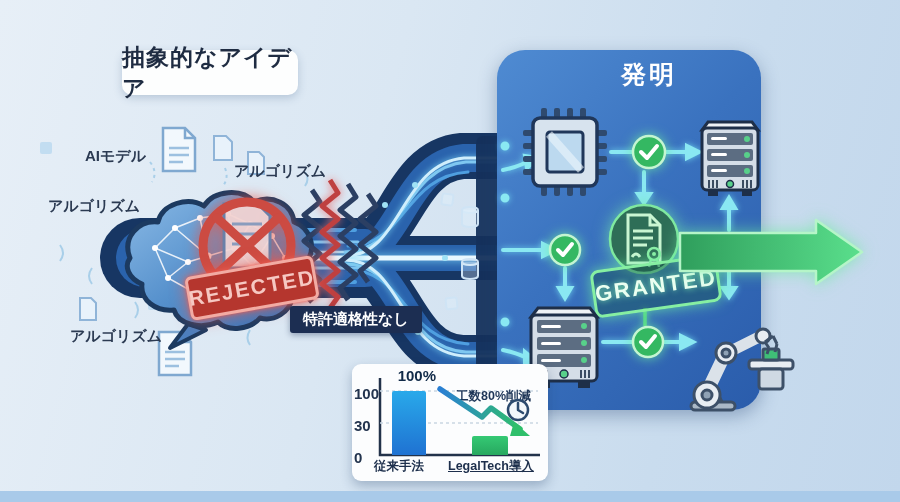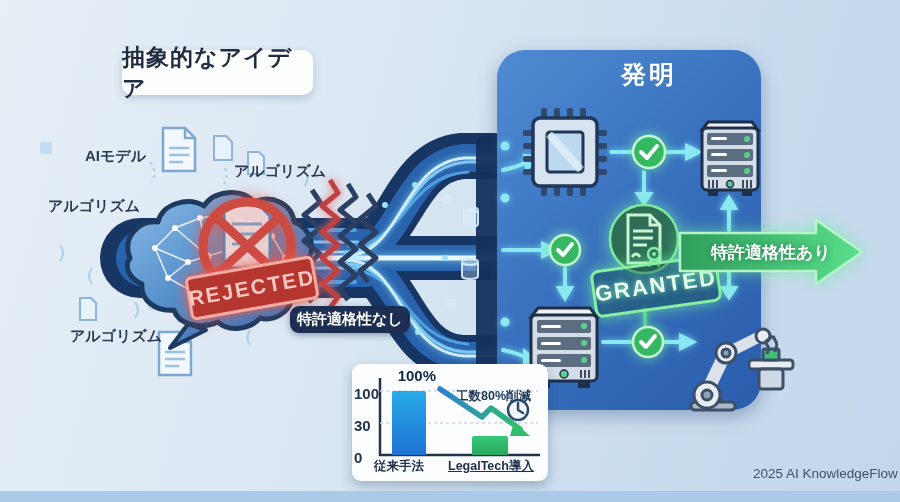--- a/index.html
+++ b/index.html
@@ -3,32 +3,32 @@
 <meta charset="utf-8">
 <style>
   html,body{margin:0;padding:0;}
   body{font-family:"Liberation Sans","DejaVu Sans",sans-serif;}
   #canvas{position:relative;width:900px;height:502px;overflow:hidden;
     background:linear-gradient(105deg,#e7eff7 0%,#dae7f3 40%,#c9dcee 75%,#c2d7ec 100%);}
   .abs{position:absolute;}
   svg{display:block;overflow:visible;}
 
   
-  .idea-box{left:122px;top:50px;width:191px;height:45px;background:#fdfefe;border-radius:10px;
+  .idea-box{left:122px;top:50px;width:176px;height:45px;background:#fdfefe;border-radius:10px;
     box-shadow:0 3px 8px rgba(60,90,130,.25);display:flex;align-items:center;justify-content:center;
     font-size:23px;font-weight:bold;color:#1f2c42;letter-spacing:1px;}
 
   .input-label{font-size:15px;font-weight:bold;color:#2b3a52;white-space:nowrap;}
 
   
   .rejected-stamp{left:187px;top:266px;width:124px;height:38px;transform:rotate(-10deg);
     background:#b5362e;border:3px solid #f2aba3;border-radius:6px;display:flex;align-items:center;justify-content:center;
     font-size:21px;font-weight:bold;letter-spacing:2px;color:#f6c8c2;
     box-shadow:0 0 16px rgba(236,92,80,.8),0 0 4px rgba(236,92,80,.9);}
-  .no-badge{left:290px;top:306px;height:27px;padding:0 7px;background:#1c2e52;border-radius:9px;
+  .no-badge{left:290px;top:306px;height:27px;padding:0 13px;background:#1c2e52;border-radius:3px;
     display:flex;align-items:center;font-size:15px;font-weight:bold;color:#ffffff;
     box-shadow:0 2px 6px rgba(20,40,80,.4);}
 
   
   .panel{left:497px;top:50px;width:264px;height:360px;border-radius:28px;
     background:linear-gradient(135deg,#4f8bd2 0%,#3a72bf 45%,#2a5cab 100%);
     box-shadow:0 6px 18px rgba(30,60,110,.35);}
   .panel-title{left:0;top:8px;width:304px;text-align:center;font-size:25px;font-weight:bold;color:#ffffff;letter-spacing:3px;}
   .hw-note{left:28px;top:146px;font-size:13px;font-weight:bold;color:#f2f8fd;line-height:1.3;text-shadow:0 1px 2px rgba(10,30,60,.5);}
   .granted-stamp{left:95px;top:212px;width:122px;height:42px;transform:rotate(-8deg);
@@ -373,21 +373,20 @@
 
   <svg class="abs elig-arrow">
     <defs>
       <linearGradient id="arrGrad" x1="0" y1="0" x2="1" y2="0">
         <stop offset="0" stop-color="#2f9e5c"></stop>
           <stop offset="1" stop-color="#5adf8c"></stop>
       </linearGradient>
     </defs>
     <polygon points="5,18 141,18 141,5 187,37 141,69 141,56 5,56" fill="url(#arrGrad)" stroke="#b5f5c8" stroke-width="2.5" stroke-linejoin="round" style="filter:drop-shadow(0 0 8px rgba(110,235,160,.7))"></polygon>
   </svg>
-  <div class="abs elig-label">特許適格性あり</div>
 
   <div class="abs chart-card">
     <svg class="abs" width="196" height="117" style="left:0;top:0;">
       <path d="M28,14 V91 H188" stroke="#22324a" stroke-width="2.5" fill="none"></path>
       <path d="M28,27 H186" stroke="#c9d6e2" stroke-width="1.5" stroke-dasharray="3,3"></path>
       <path d="M28,59 H186" stroke="#c9d6e2" stroke-width="1.5" stroke-dasharray="3,3"></path>
     </svg>
     <div class="ytick" style="left:2px;top:21px;">100</div>
     <div class="ytick" style="left:2px;top:53px;">30</div>
     <div class="ytick" style="left:2px;top:85px;">0</div>
@@ -406,16 +405,15 @@
       </defs>
       <path d="M88,25 L130,53 L139,44 L168,65" stroke="url(#declGrad)" stroke-width="5.5" fill="none" stroke-linecap="round" stroke-linejoin="round"></path>
       <polygon points="162,58 178,72 158,72" fill="#2fbf6b"></polygon>
       <g>
         <circle cx="166" cy="46" r="10" fill="#f2f7fb" stroke="#2c4a6e" stroke-width="2.5"></circle>
         <path d="M166,46 L166,39 M166,46 L171,49" stroke="#2c4a6e" stroke-width="2.5" stroke-linecap="round"></path>
       </g>
     </svg>
   </div>
 
-  <div class="abs footer-credit">2025 AI KnowledgeFlow</div>
   <div class="abs bottom-bar"></div>
 
 </div>
 
 </body></html>

